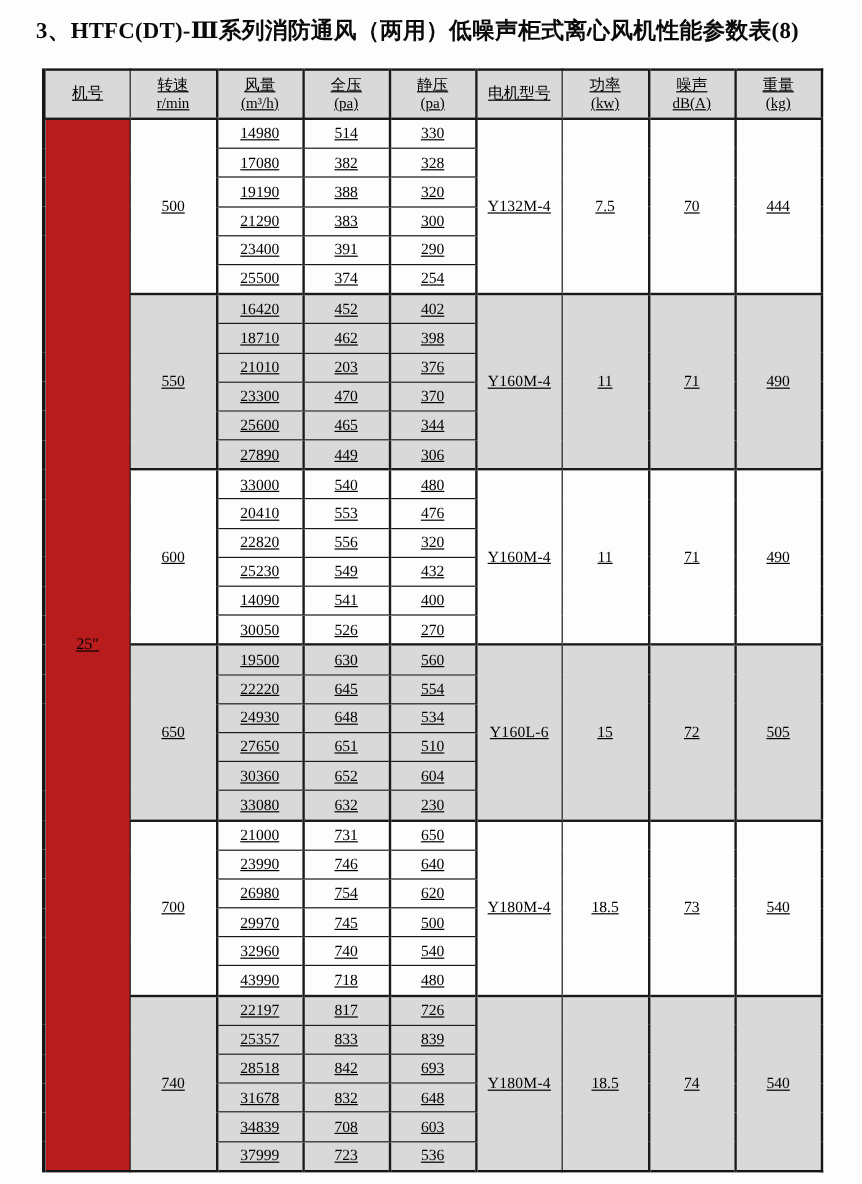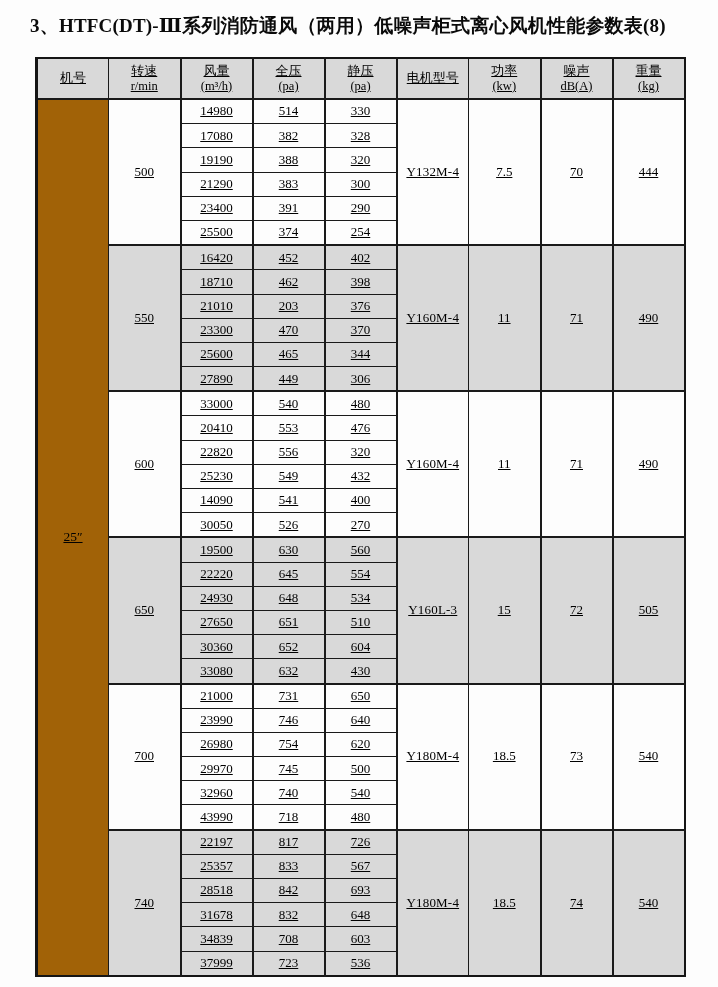--- a/index.html
+++ b/index.html
@@ -62,21 +62,21 @@
     border-left-width: 2px;
     border-right-width: 2px;
   }
   th.vcol {
     border-left-width: 2px;
     border-right-width: 2px;
   }
   td.grpTop { border-top-width: 2px; }
   td.sh { background: #d9d9d9; }
   td.machine-cell {
-    background: #a16207;
+    background: #b91c1c;
     font-size: 13.5px;
   }
   td.motor-col { letter-spacing: 0.2px; }
 </style>
 </head>
 <body>
 
 <div class="page">
   <div class="title">3、HTFC(DT)-Ⅲ系列消防通风（两用）低噪声柜式离心风机性能参数表(8)</div>
 
@@ -237,21 +237,21 @@
         <tr>
           <td class="vcol">30050</td>
           <td class="vcol">526</td>
           <td class="vcol">270</td>
         </tr>
         <tr>
           <td rowspan="6" class="merged sh grpTop">650</td>
           <td class="vcol sh grpTop">19500</td>
           <td class="vcol sh grpTop">630</td>
           <td class="vcol sh grpTop">560</td>
-          <td rowspan="6" class="merged motor-col sh grpTop">Y160L-3</td>
+          <td rowspan="6" class="merged motor-col sh grpTop">Y160L-6</td>
           <td rowspan="6" class="merged sh grpTop">15</td>
           <td rowspan="6" class="merged vcol sh grpTop">72</td>
           <td rowspan="6" class="merged sh grpTop">505</td>
         </tr>
         <tr>
           <td class="vcol sh">22220</td>
           <td class="vcol sh">645</td>
           <td class="vcol sh">554</td>
         </tr>
         <tr>
@@ -265,21 +265,21 @@
           <td class="vcol sh">510</td>
         </tr>
         <tr>
           <td class="vcol sh">30360</td>
           <td class="vcol sh">652</td>
           <td class="vcol sh">604</td>
         </tr>
         <tr>
           <td class="vcol sh">33080</td>
           <td class="vcol sh">632</td>
-          <td class="vcol sh">430</td>
+          <td class="vcol sh">230</td>
         </tr>
         <tr>
           <td rowspan="6" class="merged grpTop">700</td>
           <td class="vcol grpTop">21000</td>
           <td class="vcol grpTop">731</td>
           <td class="vcol grpTop">650</td>
           <td rowspan="6" class="merged motor-col grpTop">Y180M-4</td>
           <td rowspan="6" class="merged grpTop">18.5</td>
           <td rowspan="6" class="merged vcol grpTop">73</td>
           <td rowspan="6" class="merged grpTop">540</td>
@@ -315,21 +315,21 @@
           <td class="vcol sh grpTop">817</td>
           <td class="vcol sh grpTop">726</td>
           <td rowspan="6" class="merged motor-col sh grpTop">Y180M-4</td>
           <td rowspan="6" class="merged sh grpTop">18.5</td>
           <td rowspan="6" class="merged vcol sh grpTop">74</td>
           <td rowspan="6" class="merged sh grpTop">540</td>
         </tr>
         <tr>
           <td class="vcol sh">25357</td>
           <td class="vcol sh">833</td>
-          <td class="vcol sh">567</td>
+          <td class="vcol sh">839</td>
         </tr>
         <tr>
           <td class="vcol sh">28518</td>
           <td class="vcol sh">842</td>
           <td class="vcol sh">693</td>
         </tr>
         <tr>
           <td class="vcol sh">31678</td>
           <td class="vcol sh">832</td>
           <td class="vcol sh">648</td>

